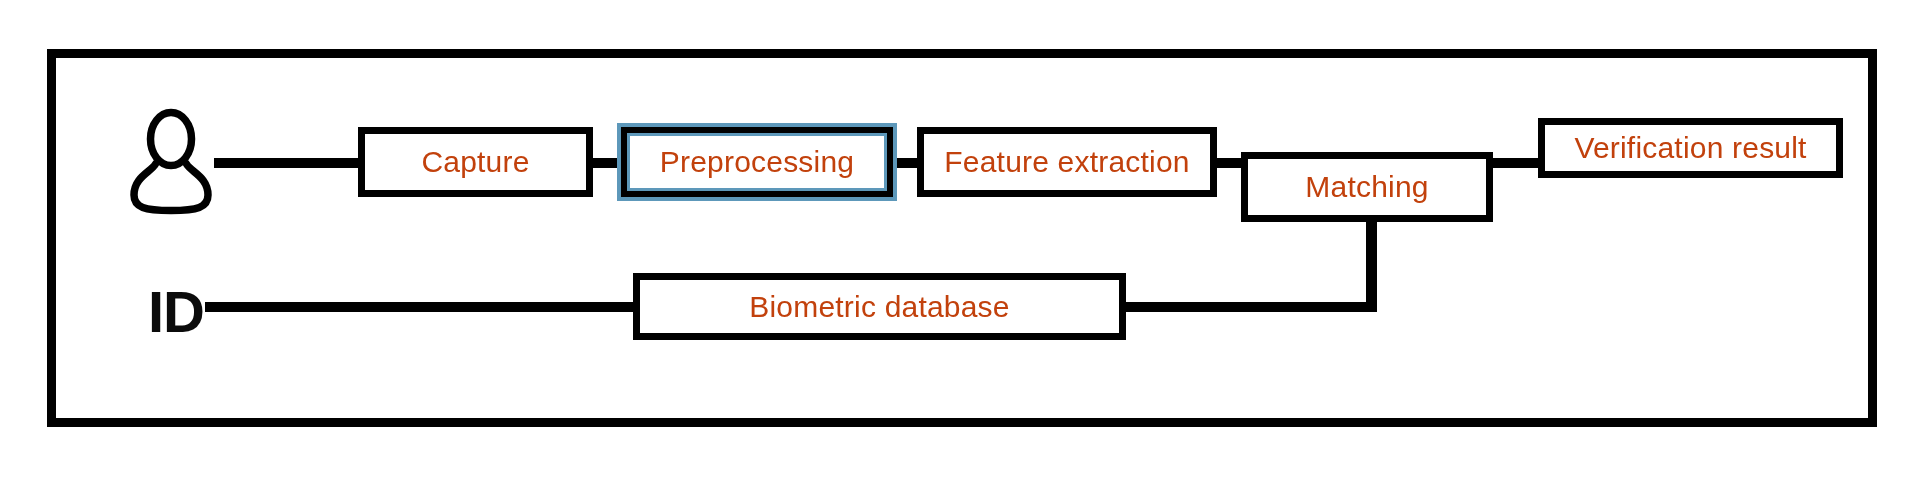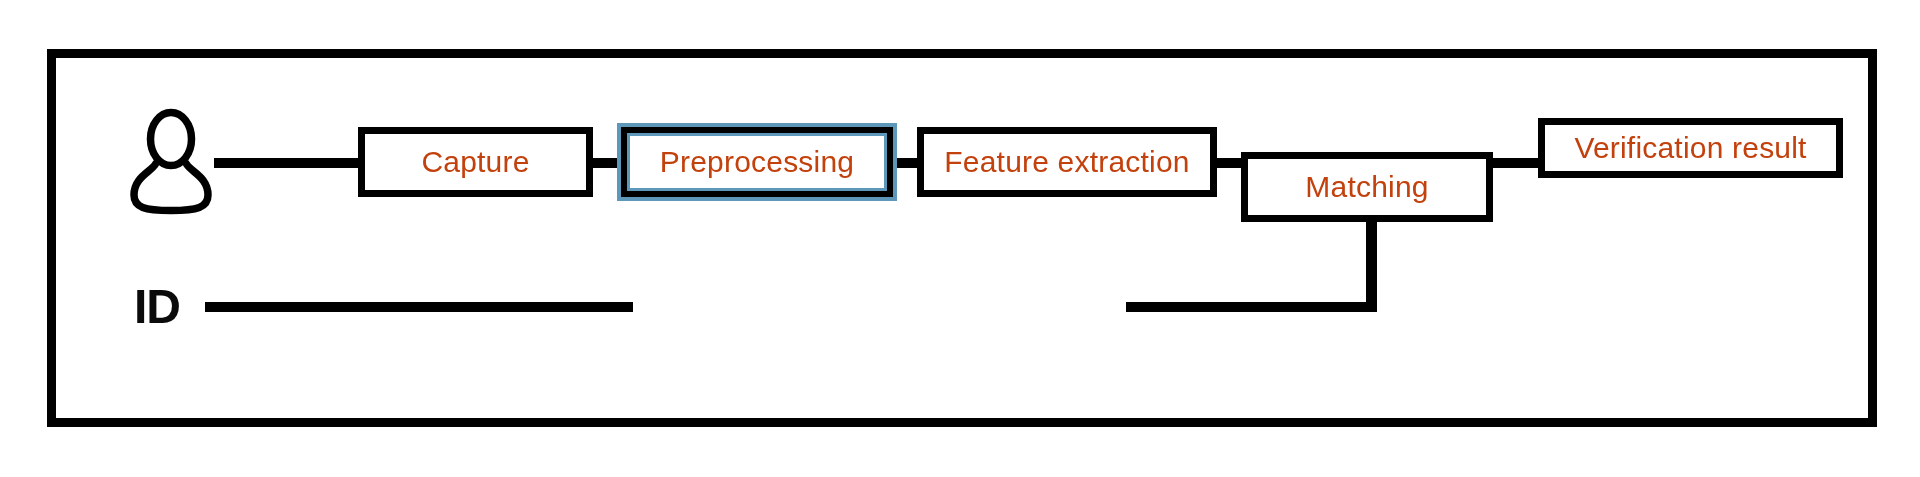--- a/index.html
+++ b/index.html
@@ -50,23 +50,23 @@
   }
   .person-icon {
     position: absolute;
     left: 124px;
     top: 108px;
     width: 94px;
     height: 108px;
   }
   .id-label {
     position: absolute;
-    left: 134px;
+    left: 148px;
     top: 283px;
-    font-size: 48px;
+    font-size: 58px;
     font-weight: bold;
     line-height: 1;
     color: #0b0b0b;
     letter-spacing: -1px;
   }
   
   .n-capture   { left: 358px;  top: 127px; width: 235px; height: 70px; }
   .n-preproc   { left: 621px;  top: 127px; width: 272px; height: 70px; }
   .n-feature   { left: 917px;  top: 127px; width: 300px; height: 70px; }
   .n-matching  { left: 1241px; top: 127px; width: 252px; height: 70px; margin-top: 25px; }
@@ -118,14 +118,17 @@
   <div class="node n-matching">
     <span>Matching</span>
   </div>
 
   <div class="node n-verif">
     <span>Verification result</span>
   </div>
 
   <div class="id-label">ID</div>
 
+  <div class="node n-database">
+    <span>Biometric database</span>
+  </div>
 
 </div>
 
 </body></html>

